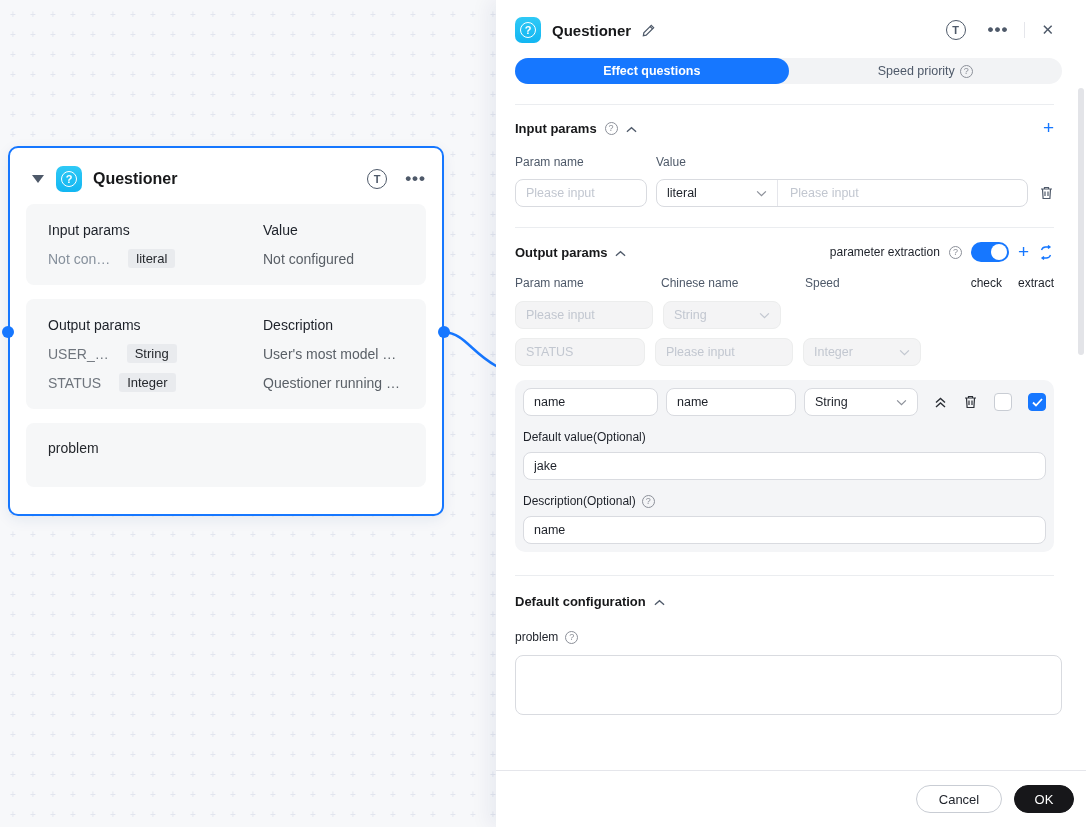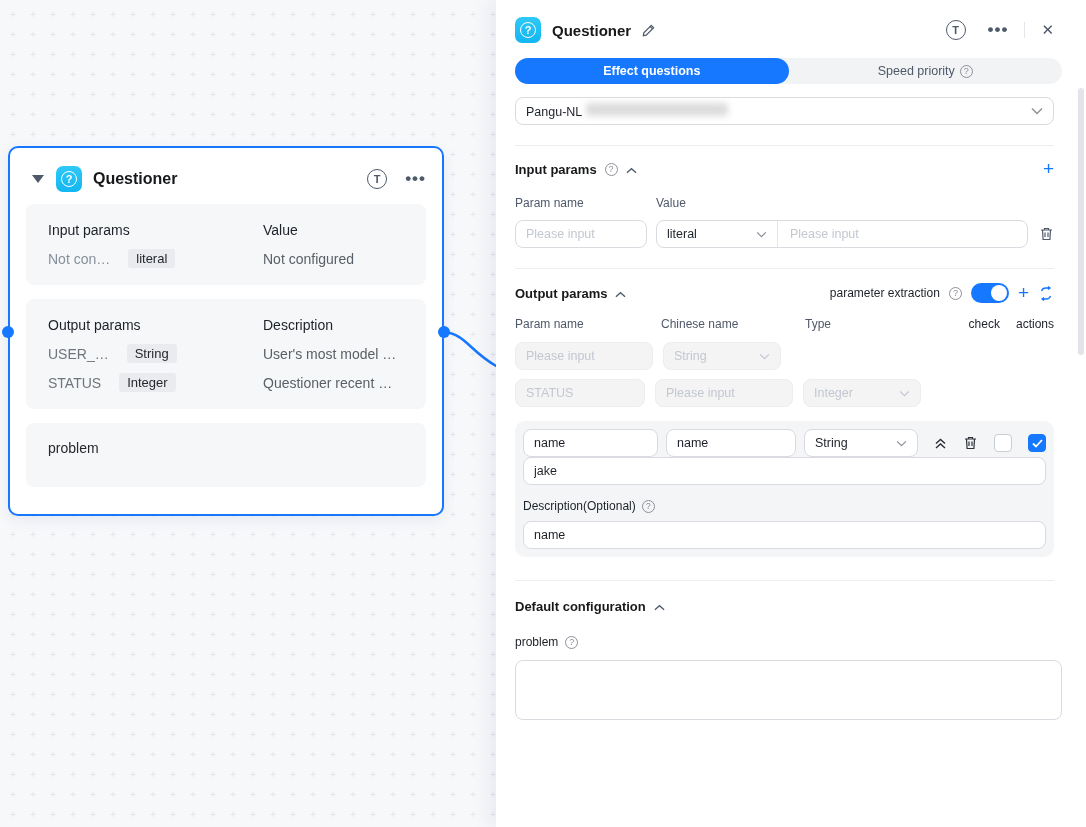--- a/index.html
+++ b/index.html
@@ -1182,21 +1182,21 @@
           <span class="p-name dark">USER_…</span>
           <span class="tag">String</span>
         </div>
         <span class="p-desc">User's most model …</span>
       </div>
       <div class="node-row">
         <div class="node-cell">
           <span class="p-name dark">STATUS</span>
           <span class="tag">Integer</span>
         </div>
-        <span class="p-desc">Questioner recent …</span>
+        <span class="p-desc">Questioner running …</span>
       </div>
     </div>
 
     <div class="node-box" style="padding-top:16px; padding-bottom:30px;">
       <span class="p-desc" style="color:#25282d;">problem</span>
     </div>
   </div>
 
   <span class="port" style="left:2px; top:326px;"></span>
   <span class="port" style="left:438px; top:326px;"></span>
@@ -1225,26 +1225,20 @@
 
 
     <div class="tabs">
       <div class="tab active">Effect questions</div>
       <div class="tab">
         <span>Speed priority</span>
         <span class="help">?</span>
       </div>
     </div>
 
-    <div class="select" style="margin-top:13px;">
-      <span class="sel-val"><span>Pangu-NL</span><span class="blurline"></span></span>
-      <svg class="sel-chev" width="12" height="8" viewBox="0 0 12 8">
-          <path d="M1 1.5 L6 6.5 L11 1.5" fill="none" stroke="#8c9099" stroke-width="1.4"></path>
-        </svg>
-    </div>
     <div class="divider"></div>
 
     <div class="sec-head" style="margin-top:14px;">
       <span class="sec-title">Input params</span>
       <span class="help">?</span>
       <span class="chev">
         <svg width="11" height="7" viewBox="0 0 12 7">
             <path d="M1 6 L6 1.5 L11 6" fill="none" stroke="#4e5969" stroke-width="1.4"></path>
           </svg>
       </span>
@@ -1293,25 +1287,25 @@
           <svg width="16" height="15" viewBox="0 0 16 15">
               <path d="M3.5 5 a4.5 4.5 0 0 1 4.5-3 h3 M10 .5 L12 2 L10 3.5 M12.5 10 a4.5 4.5 0 0 1 -4.5 3 h-3 M6 11.5 L4 13 L6 14.5" fill="none" stroke="#1677ff" stroke-width="1.3"></path>
             </svg>
         </span>
       </span>
     </div>
     <div style="display:flex; align-items:flex-end; margin-top:14px;">
       <div class="col-labels" style="margin-top:0; flex:1;">
         <span style="width:146px;">Param name</span>
         <span style="width:144px;">Chinese name</span>
-        <span>Type</span>
+        <span>Speed</span>
       </div>
       <div class="check-extract">
         <span>check</span>
-        <span>actions</span>
+        <span>extract</span>
       </div>
     </div>
 
     <div class="o-grid" style="margin-top:11px;">
       <div class="inp dis w2">
         <input disabled="" placeholder="Please input" style="">
       </div>
       <div class="select dis w3">
         <span class="sel-val">String</span>
         <svg class="sel-chev" width="11" height="7" viewBox="0 0 12 8">
@@ -1358,20 +1352,23 @@
               <path d="M2 4 h11 M5.5 4 V2.5 h4 V4 M3.5 4 l.6 9.5 h6.8 l.6-9.5 M6 6.5 v4.5 M9 6.5 v4.5" fill="none" stroke="#2b2f36" stroke-width="1.2"></path>
             </svg>
         </span>
         <span class="cb icon-gap"></span>
         <span class="cb checked icon-gap">
           <svg width="11" height="9" viewBox="0 0 11 9">
               <path d="M1 4.5 L4 7.5 L10 1" fill="none" stroke="#fff" stroke-width="1.8"></path>
             </svg>
         </span>
       </div>
+      <div class="ed-label">
+        <span>Default value(Optional)</span>
+      </div>
       <div class="inp-full">
         <input value="jake" style="">
       </div>
       <div class="ed-label">
         <span>Description(Optional)</span>
         <span class="help">?</span>
       </div>
       <div class="inp-full">
         <input value="name" style="">
       </div>
@@ -1391,13 +1388,17 @@
       <span>problem</span>
       <span class="help">?</span>
     </div>
     <div class="textarea-box">
       
     </div>
   </div>
 
   <div class="scrollbar-thumb"></div>
 
+  <div class="footer">
+    <button class="btn btn-cancel">Cancel</button>
+    <button class="btn btn-ok">OK</button>
+  </div>
 </div>
 
 </body></html>

